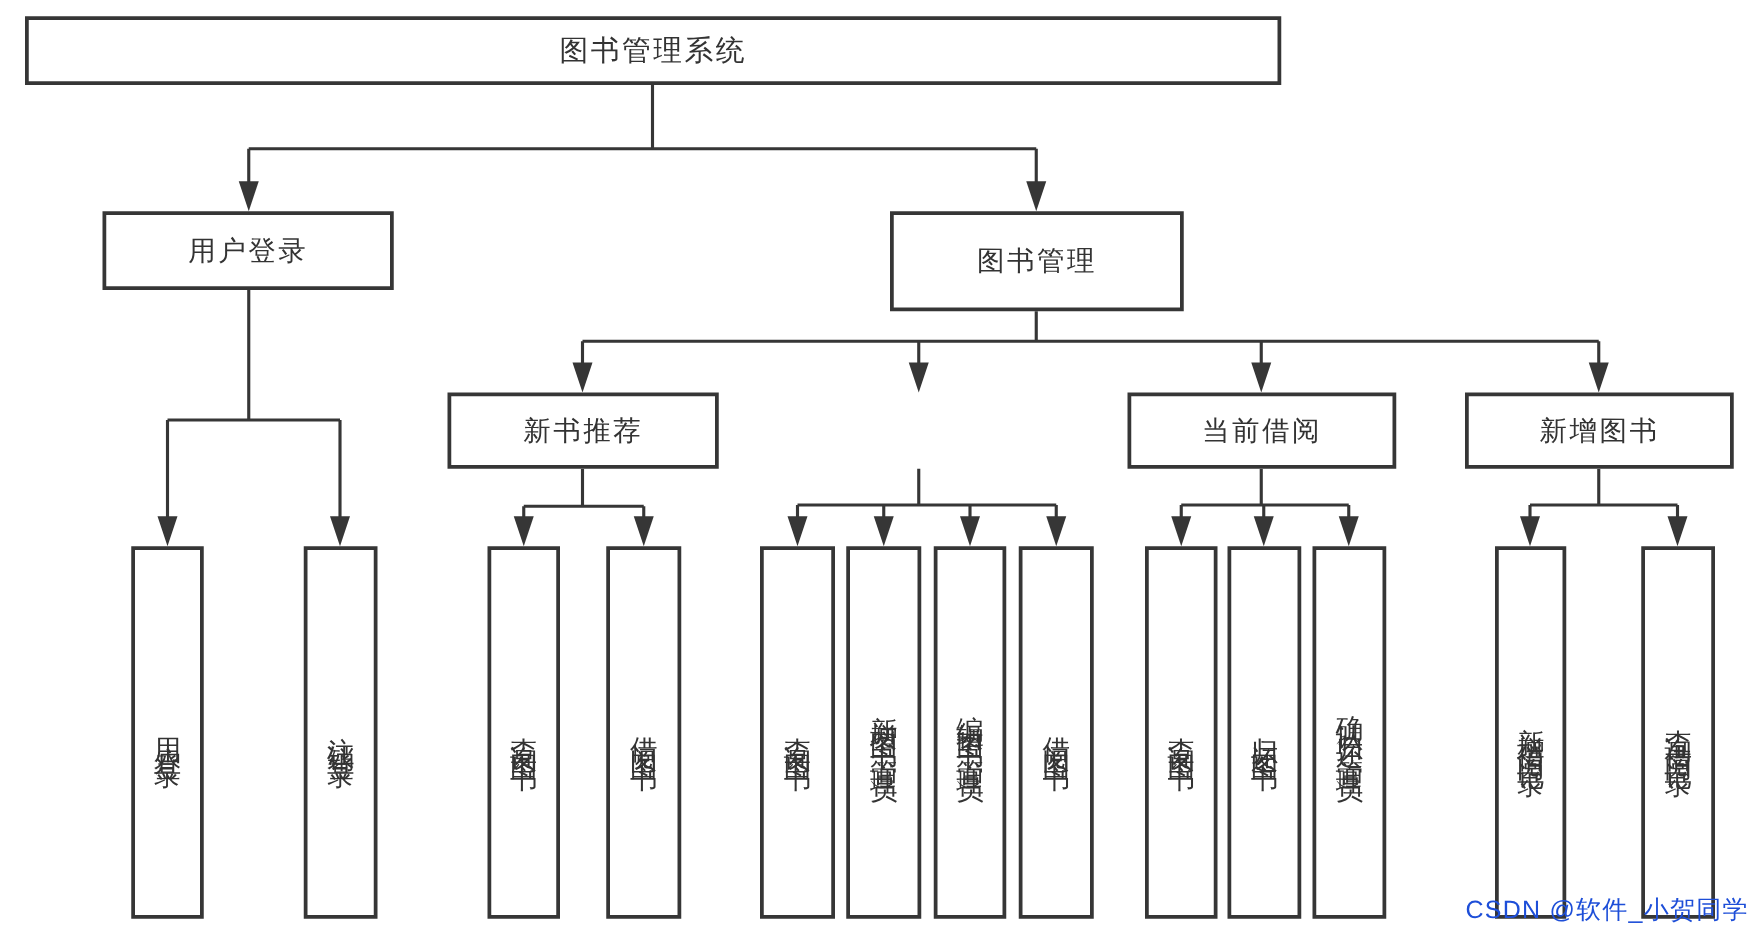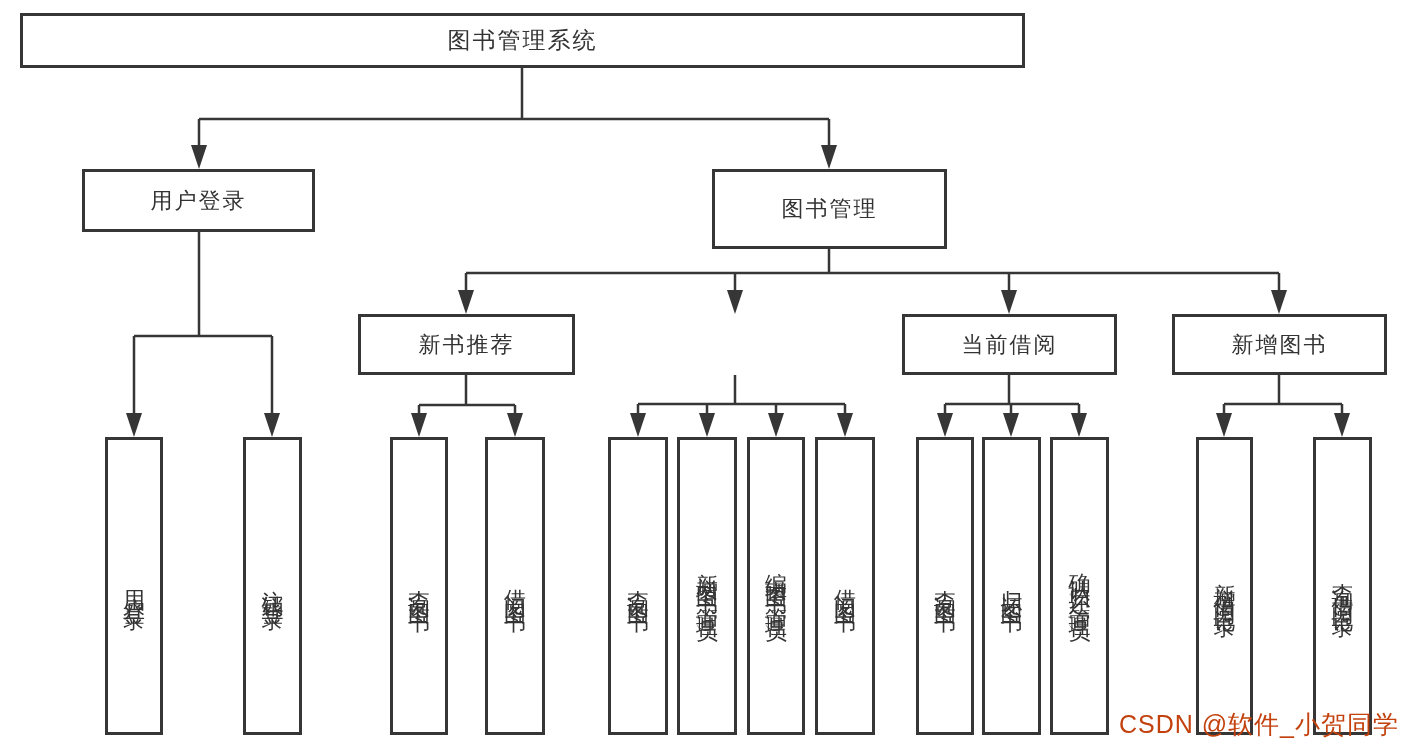--- a/index.html
+++ b/index.html
@@ -46,22 +46,22 @@
     writing-mode: vertical-rl;
     text-orientation: mixed;
     font-size: 22px;
     letter-spacing: 7px;
     line-height: 1;
   }
   #watermark {
     position: absolute;
     right: 6px;
     bottom: 6px;
-    font-size: 25px;
-    color: #c2410c;
+    font-size: 20px;
+    color: #1d4ed8;
     z-index: 10;
     white-space: nowrap;
     letter-spacing: 1px;
   }
 </style>
 </head>
 <body>
 
 <div id="canvas">
 

